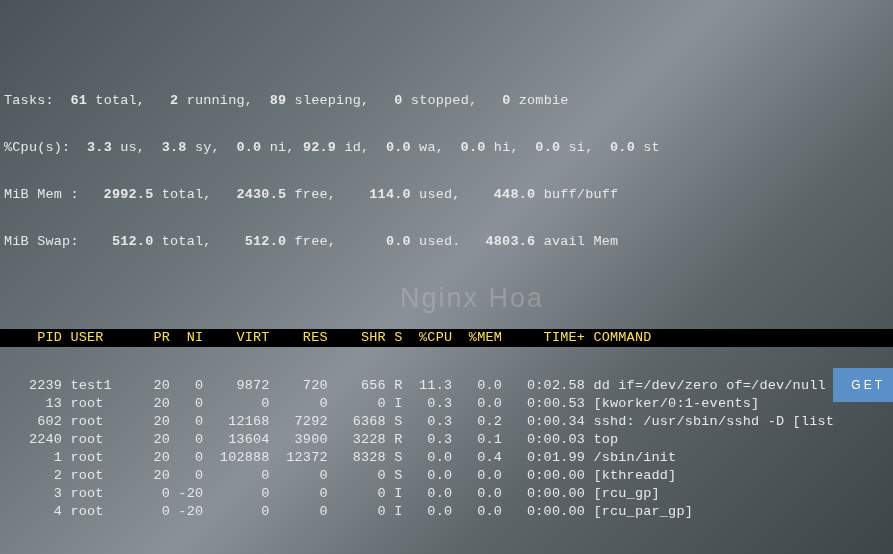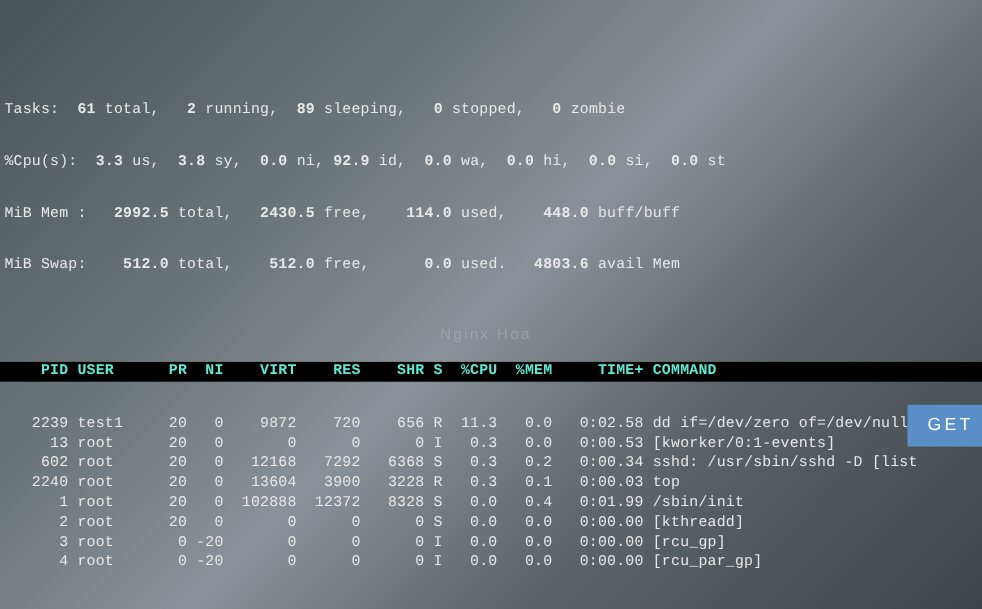--- a/index.html
+++ b/index.html
@@ -17,50 +17,50 @@
   }
   .terminal {
     padding: 2px 4px;
   }
   .header-line {
     line-height: 17px;
   }
   .bold { font-weight: bold; }
   .columns-header {
     background: #000;
-    color: #5eead4;
-    font-weight: bold;
+    color: #fde047;
+    font-weight: normal;
     line-height: 18px;
     padding: 0 4px;
     margin: 2px -4px 0 -4px;
   }
   .process-row {
     line-height: 18px;
   }
   .process-row.bold {
     font-weight: normal;
   }
   .watermark {
     position: absolute;
-    top: 295px;
+    top: 283px;
     left: 400px;
-    font-size: 14px;
+    font-size: 27px;
     color: rgba(200,200,200,0.35);
     font-family: Arial, sans-serif;
     letter-spacing: 2px;
     white-space: nowrap;
   }
   .cta-button {
     position: absolute;
     right: 0;
     top: 368px;
     background: #5a8fc7;
     color: #fff;
     font-family: Arial, sans-serif;
-    font-size: 16px;
+    font-size: 12px;
     letter-spacing: 3px;
     padding: 10px 8px 10px 18px;
     font-weight: 400;
   }
 </style>
 </head>
 <body>
 
 
 

